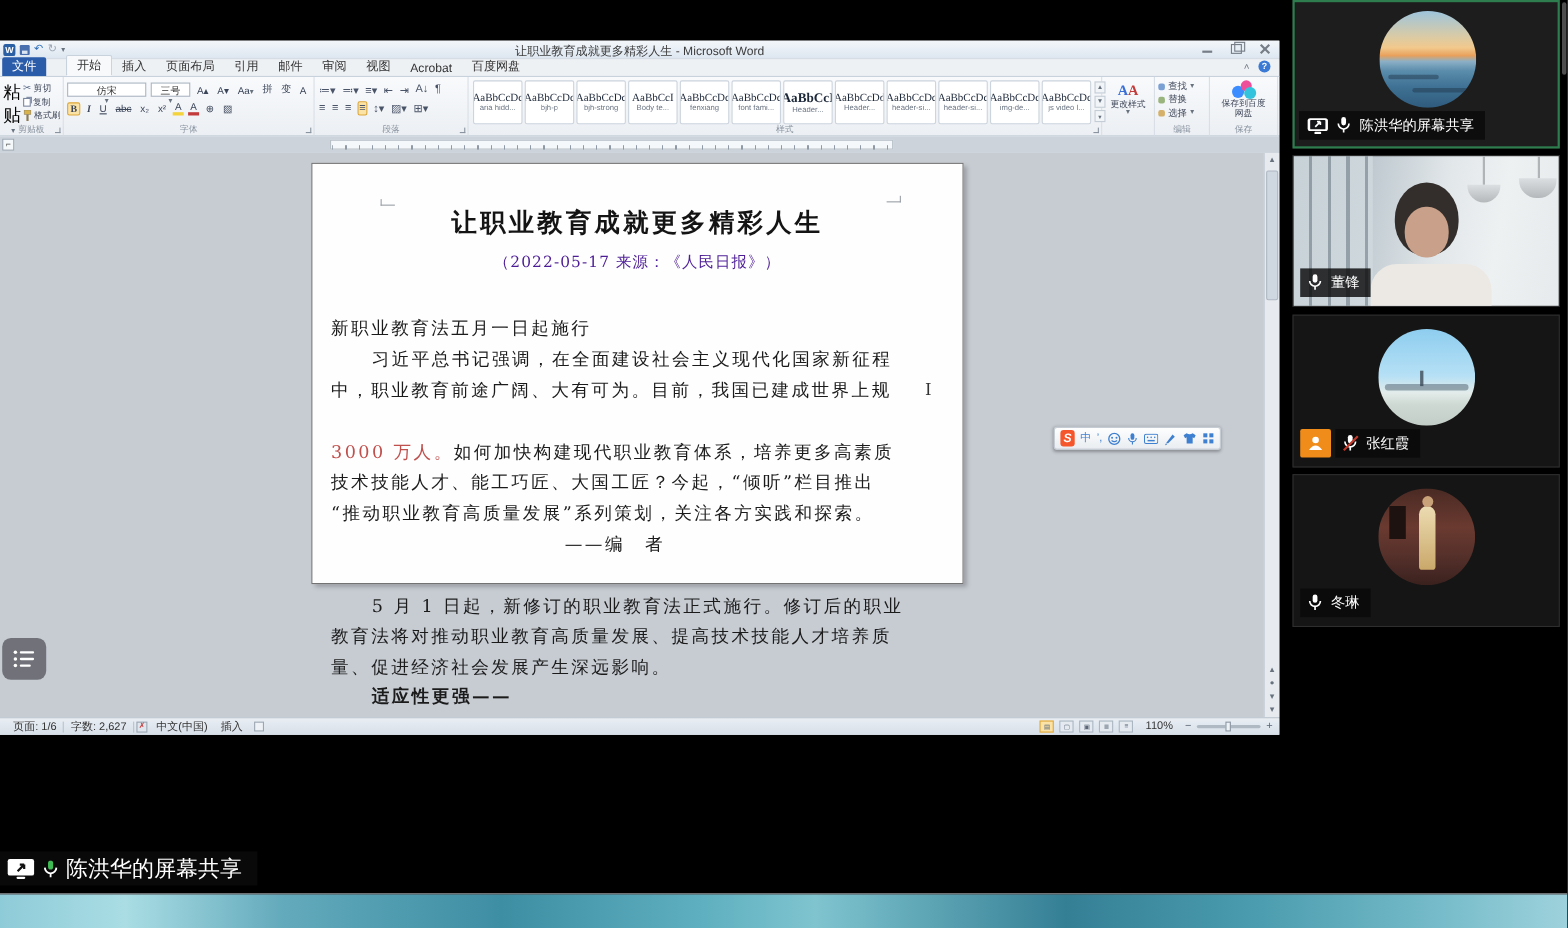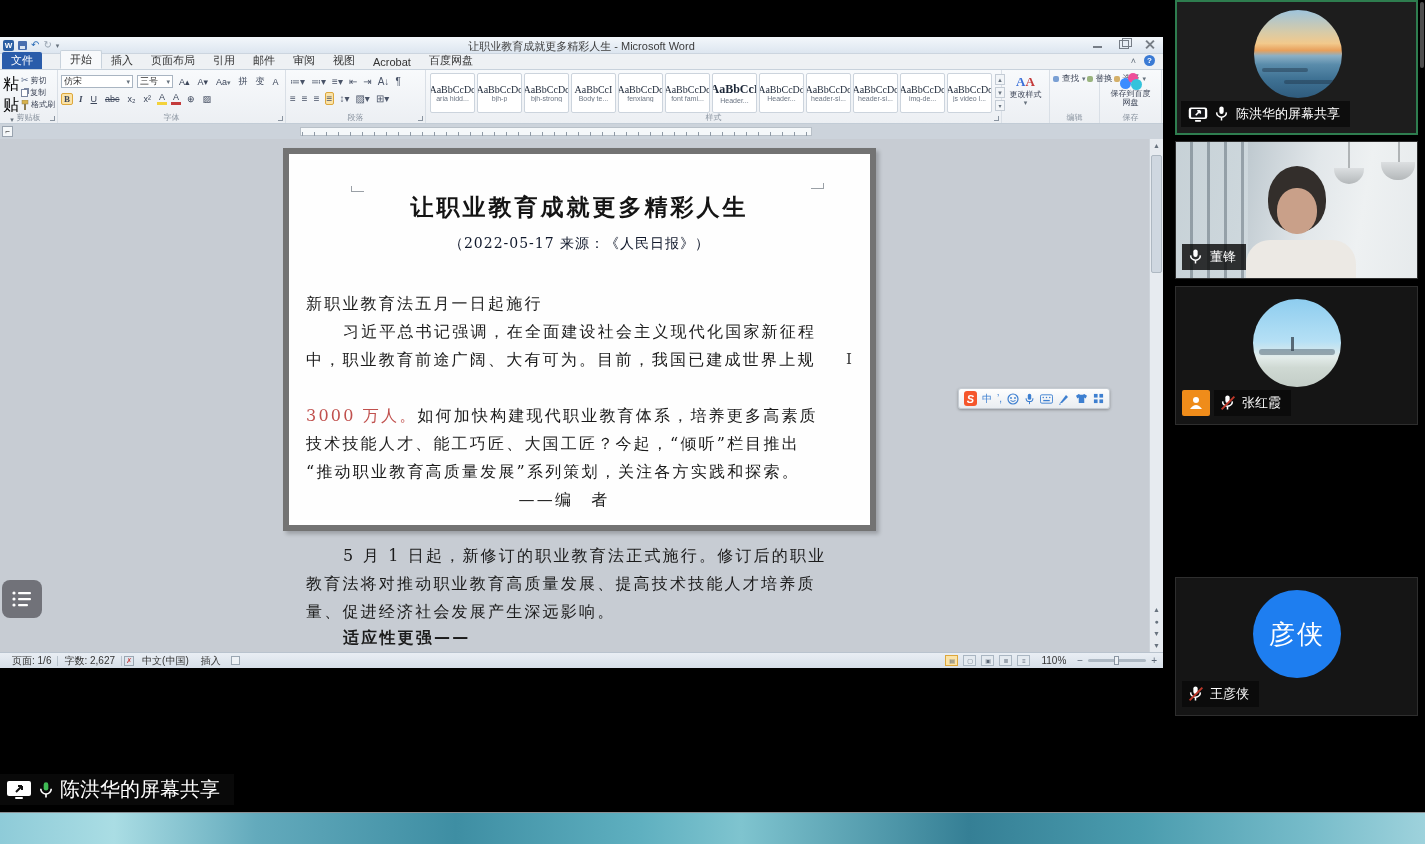--- a/index.html
+++ b/index.html
@@ -49,21 +49,21 @@
 
   .g-clip{width:58px;display:flex;}
   .pastebtn{display:flex;flex-direction:column;align-items:center;width:26px;padding-top:1px;}
   .clipcol{display:flex;flex-direction:column;justify-content:center;gap:1px;font-size:8px;color:#40485a;}
   .clipcol .mini{display:flex;align-items:center;gap:2px;height:11px;white-space:nowrap;}
   .ic-copy{width:7px;height:8px;border:1px solid #7a86a0;background:#fff;box-shadow:2px -2px 0 -1px #7a86a0;}
   .ic-scis{font-size:9px;color:#5a6a8a;line-height:9px;}
 
   .g-font{width:228px;}
   .combo{background:#fff;border:1px solid #a9b5c2;height:13px;display:flex;align-items:center;
-         justify-content:space-between;font-size:9px;padding:0 2px;color:#333;}
+         justify-content:space-between;font-size:9px;padding:0 2px;color:#333;flex-direction:column;}
   .fbtn{padding:0 2px;font-size:9px;color:#3c465a;white-space:nowrap;}
   .fbtn.hl{background:#fbe3a7;border:1px solid #dda73c;border-radius:2px;}
   .fbtn b{font-family:"Liberation Serif",serif;}
   .ub{text-decoration:underline;} .sk{text-decoration:line-through;}
   .cA{border-bottom:3px solid #f3d23a;line-height:9px;} .cA2{border-bottom:3px solid #c43b3b;line-height:9px;}
 
   .g-para{width:140px;}
   .pbtn{font-size:10px;color:#4a5468;padding:0 1px;white-space:nowrap;}
   .pbtn.hl{background:#fbe3a7;border:1px solid #dda73c;border-radius:2px;}
 
@@ -76,21 +76,21 @@
   .chip .cname{font-size:7px;color:#6a7482;white-space:nowrap;max-width:42px;overflow:hidden;}
   .chipscroll{display:flex;flex-direction:column;gap:2px;margin-left:2px;}
   .chipscroll span{font-size:6px;color:#67727e;border:1px solid #c4ccd5;background:#f2f5f8;
                    width:10px;height:11px;display:flex;align-items:center;justify-content:center;}
 
   .g-change{width:48px;display:flex;flex-direction:column;align-items:center;padding-top:4px;}
   .aa-ic{font-family:"Liberation Serif",serif;font-weight:bold;font-size:13px;}
   .aa-ic .a1{color:#3a6fd8;} .aa-ic .a2{color:#c43b3b;}
   .g-change .txt{font-size:8px;color:#40485a;text-align:center;line-height:9px;}
 
-  .g-edit{width:50px;display:flex;flex-direction:row;justify-content:flex-start;gap:1px;padding-top:3px;}
+  .g-edit{width:50px;display:flex;flex-direction:column;justify-content:flex-start;gap:1px;padding-top:3px;}
   .ebtn{display:flex;align-items:center;gap:3px;font-size:8.5px;color:#40485a;height:11px;white-space:nowrap;}
   .edot{width:6px;height:6px;border-radius:2px;}
   .edot.f{background:#7aa0d4;} .edot.r{background:#9ab47e;} .edot.s{background:#d4b06a;}
 
   .g-save{width:62px;display:flex;flex-direction:column;align-items:center;padding-top:3px;}
   .pan-ic{position:relative;width:22px;height:16px;}
   .pan-ic i{position:absolute;border-radius:50%;}
   .pan-ic .c1{left:0;top:5px;width:11px;height:11px;background:#3b8cff;}
   .pan-ic .c2{left:8px;top:0;width:10px;height:10px;background:#ee4f9a;}
   .pan-ic .c3{left:11px;top:6px;width:11px;height:11px;background:#33c3dc;}
@@ -98,25 +98,25 @@
 
   .ruler{position:absolute;left:0;top:87px;width:100%;height:15px;background:#ccd3db;}
   .ruler .band{position:absolute;left:300px;top:3px;width:512px;height:9px;background:#f5f8fa;border:1px solid #b8c0c8;}
   .ruler .ticks{position:absolute;left:302px;top:8px;width:508px;height:4px;
         background:repeating-linear-gradient(90deg,#8f9aa6 0 1px,transparent 1px 12px);}
   .ruler .tabsel{position:absolute;left:2px;top:2px;width:11px;height:11px;background:#f5f8fa;
         border:1px solid #9aa4b0;font-size:8px;color:#555;line-height:9px;text-align:center;}
 
   .docarea{position:absolute;left:0;top:102px;width:100%;height:513px;background:#c7ccd3;overflow:hidden;}
   .page{position:absolute;left:283px;top:9px;width:593px;height:383px;background:#fefefe;
-        border:6px solid #737373;box-shadow:3px 3px 4px rgba(0,0,0,.22);}
+        border:1px solid #737373;box-shadow:3px 3px 4px rgba(0,0,0,.22);}
   .dtitle{position:absolute;top:38px;left:0;width:100%;text-align:center;font-size:23px;font-weight:bold;
           letter-spacing:3px;color:#141414;font-family:"DejaVu Serif",serif;}
   .dsource{position:absolute;top:81px;left:0;width:100%;text-align:center;font-size:14px;
-           letter-spacing:1px;color:#0f172a;font-family:"DejaVu Serif",serif;}
+           letter-spacing:1px;color:#4c1d95;font-family:"DejaVu Serif",serif;}
   .dline{position:absolute;left:17px;width:516px;font-family:"DejaVu Serif",serif;font-size:16px;
          letter-spacing:2.2px;color:#1b1b1b;white-space:nowrap;}
   .dline .red{color:var(--doc_red);}
   .dline.ind{padding-left:37px;}
   .dline.rt{text-align:center;}
   .dline.bd{font-weight:bold;}
   .l0{top:140px;} .l1{top:168px;} .l2{top:196px;} .l3{top:224px;} .l4{top:252px;} .l5{top:280px;}
   .l6{top:308px;} .l7{top:336px;} .l8{top:392px;} .l9{top:420px;} .l10{top:448px;} .l11{top:474px;}
   .cropmark{position:absolute;width:13px;height:6px;border-bottom:1px solid #9aa0a6;}
   .cm1{left:62px;top:32px;border-left:1px solid #9aa0a6;}
@@ -640,33 +640,35 @@
               <rect x="4" y="0" width="4" height="7" rx="2" fill="#fff"></rect>
               <path d="M1.5 5.5a4.5 4.5 0 0 0 9 0" fill="none" stroke="#fff" stroke-width="1.4"></path>
               <line x1="6" y1="10" x2="6" y2="13" stroke="#fff" stroke-width="1.4"></line>
             </svg>
           <span class="slash"></span></span>
         <span class="nm">张红霞</span>
       </span>
     </div>
   </div>
 
-
-  <div class="tile t5">
+  <div class="tile t4">
     <div class="avatar">
-      <span class="av-blue">彦侠</span>
+      <span class="av-wall"></span>
+        <span class="door"></span>
+        <span class="fig"></span>
+        <span class="fighead"></span>
     </div>
     <div class="labelrow">
       <span class="nlabel">
         <span class="micwrap">
           <svg width="13" height="16" viewBox="0 0 12 14">
               <rect x="4" y="0" width="4" height="7" rx="2" fill="#fff"></rect>
               <path d="M1.5 5.5a4.5 4.5 0 0 0 9 0" fill="none" stroke="#fff" stroke-width="1.4"></path>
               <line x1="6" y1="10" x2="6" y2="13" stroke="#fff" stroke-width="1.4"></line>
-            </svg>
-          <span class="slash"></span></span>
-        <span class="nm">王彦侠</span>
-      </span>
-    </div>
-  </div>
+            </svg></span>
+        <span class="nm">冬琳</span>
+      </span>
+    </div>
+  </div>
+
 
   <span class="sb-scroll"></span>
 </div>
 
 </body></html>

